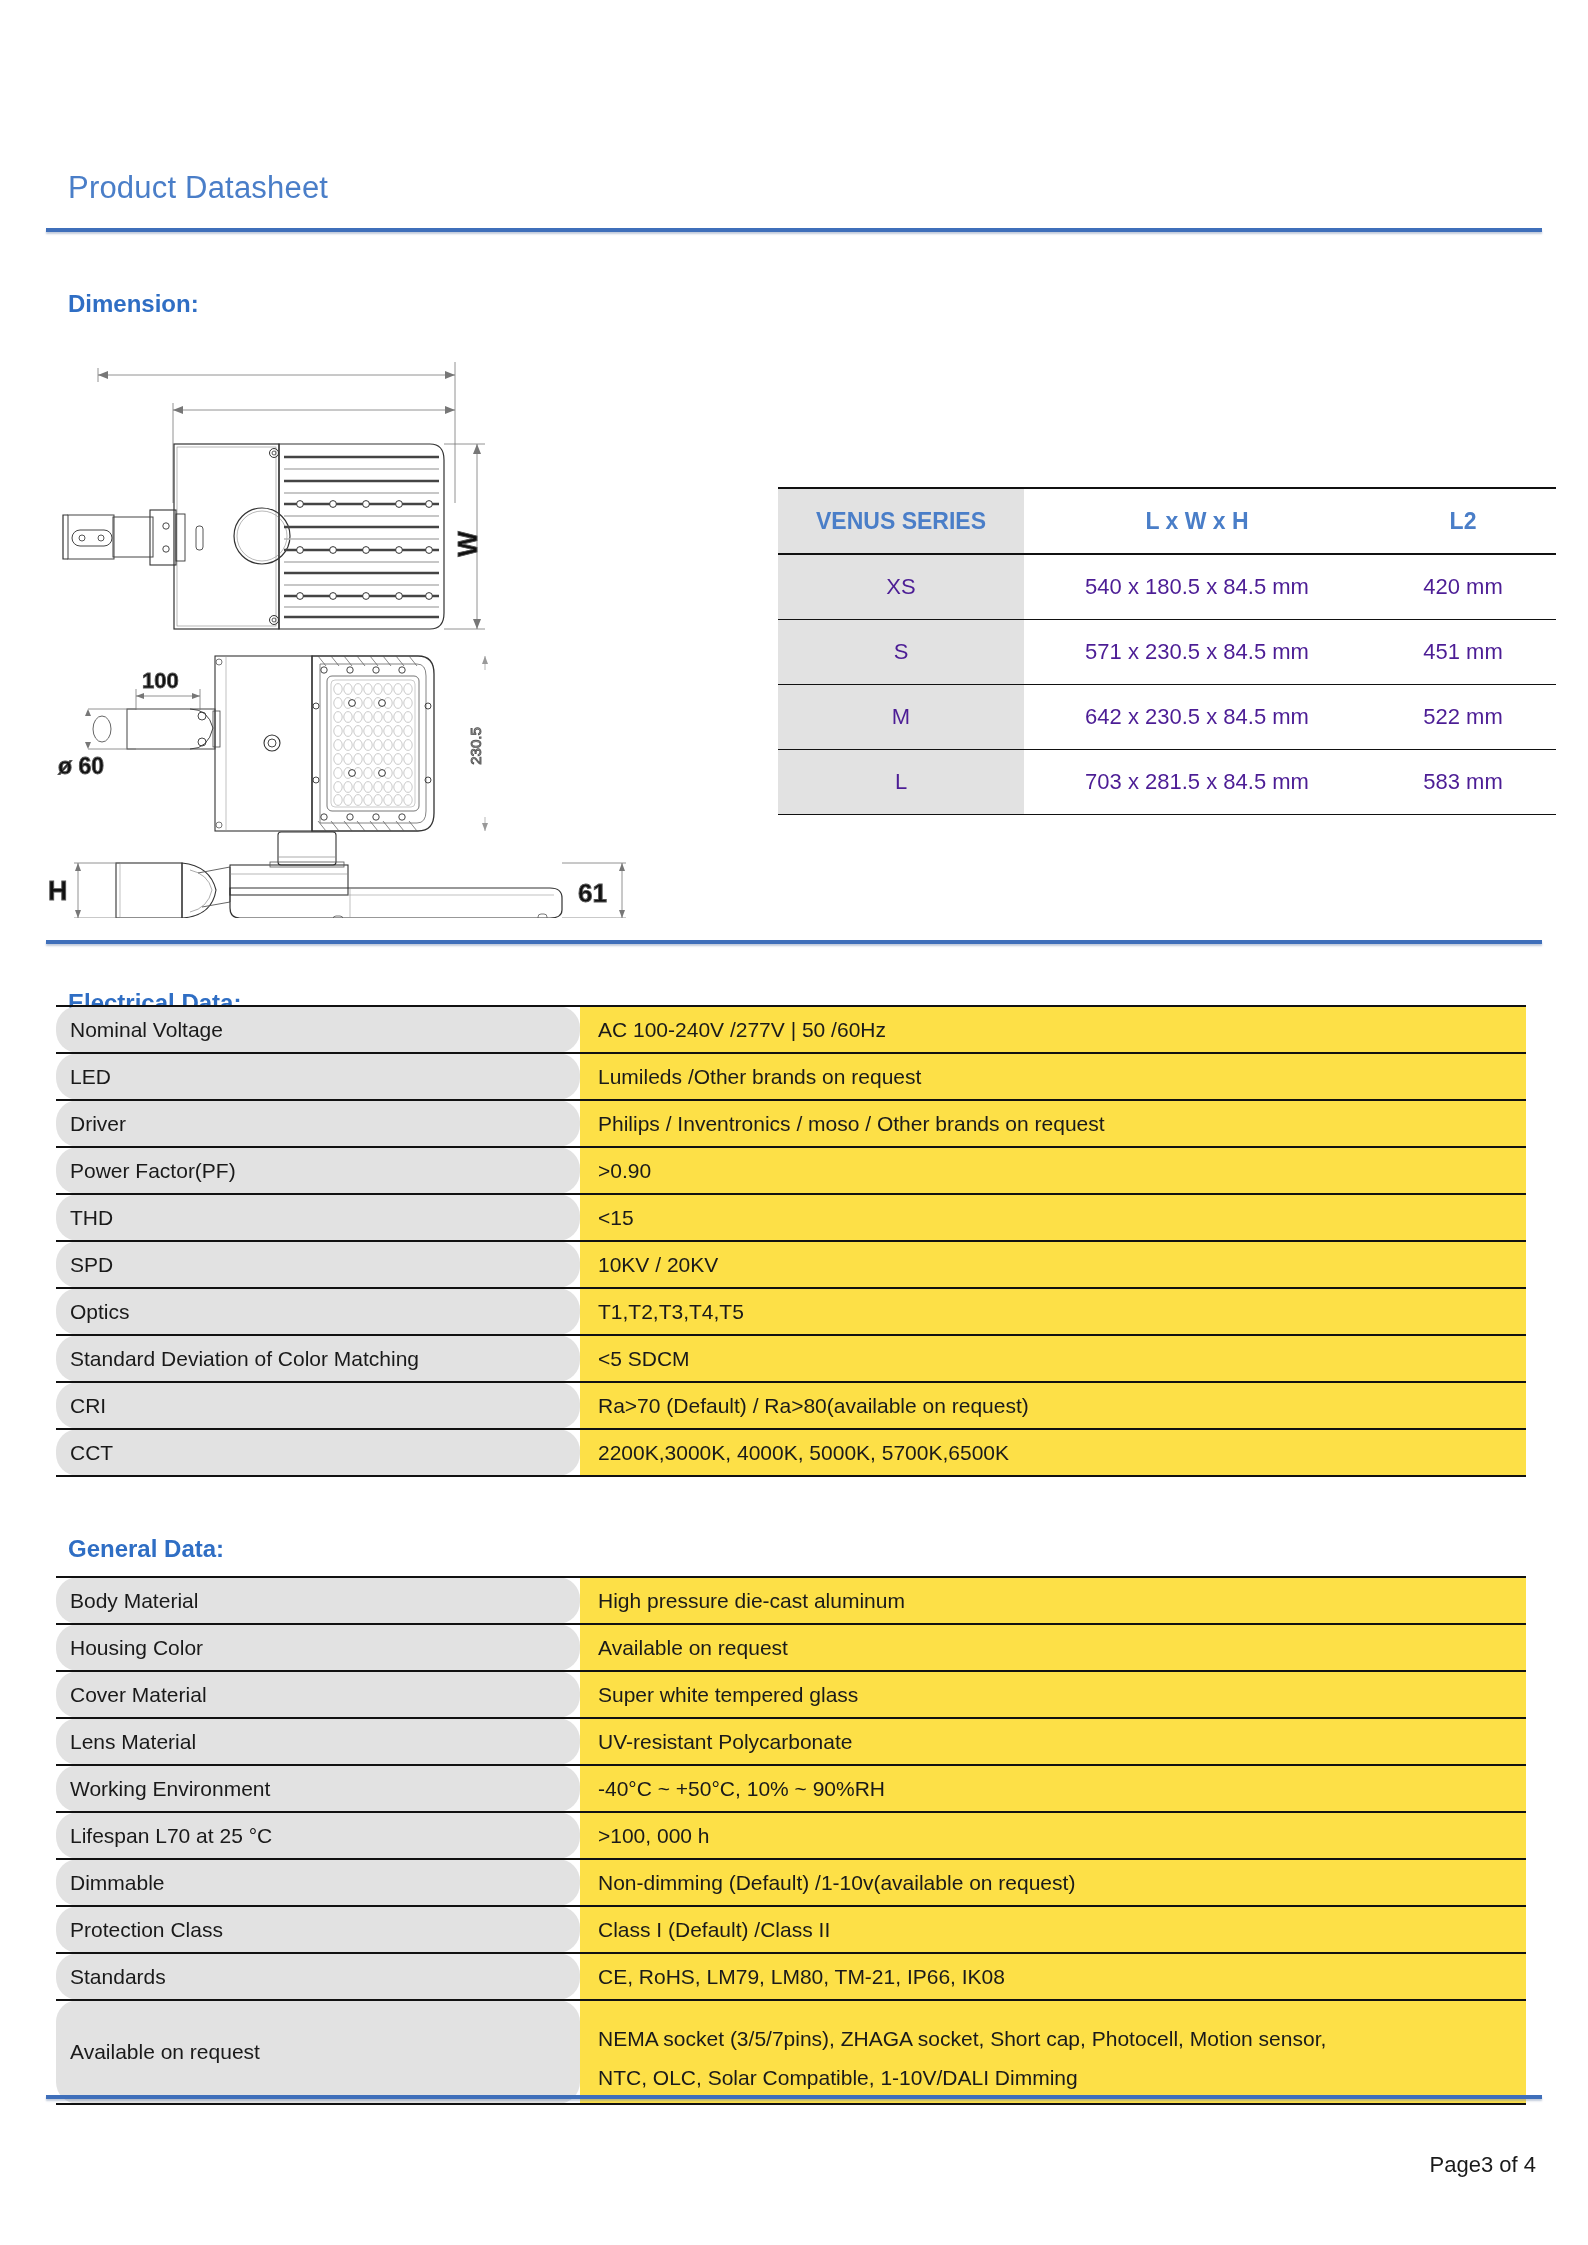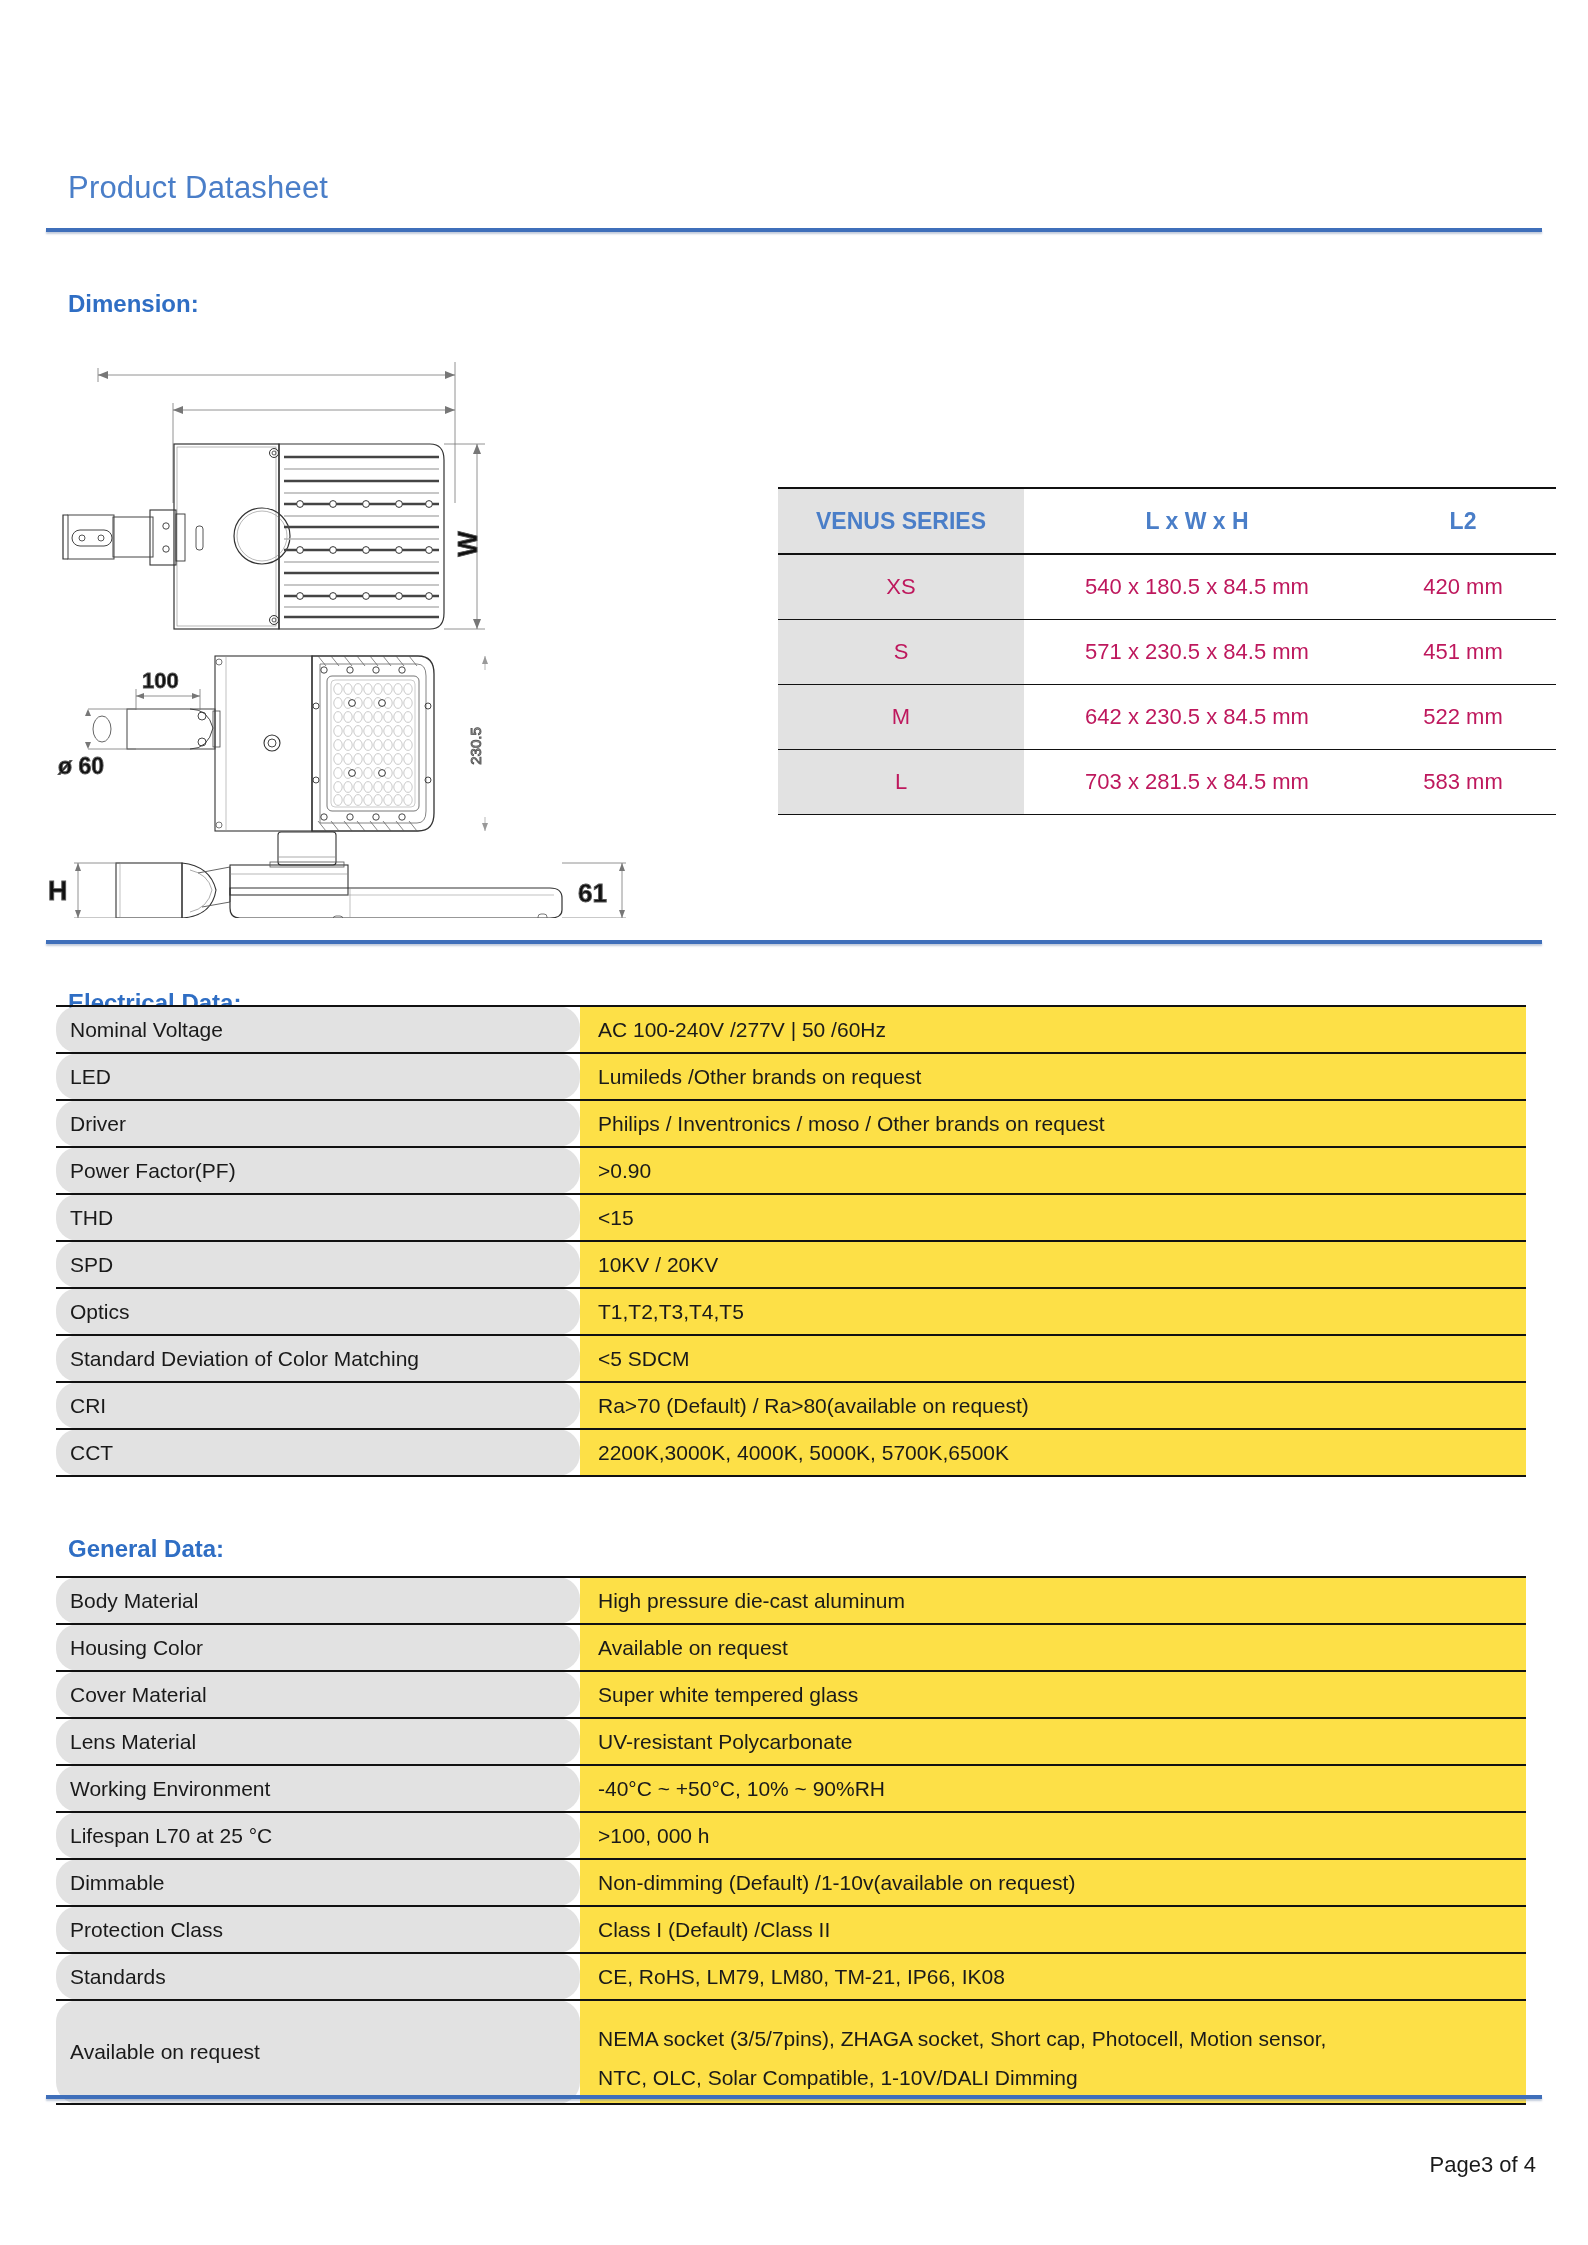--- a/index.html
+++ b/index.html
@@ -78,21 +78,21 @@
   .spec-table .c-series { width: 230px; background: #e2e2e2; }
   .spec-table .c-lwh    { width: 330px; }
   .spec-table .c-l2     { width: 170px; }
   .spec-table thead th {
     color: #4a7ec8;
     font-weight: bold;
     font-size: 23px;
     border-top: 2.5px solid #111;
     border-bottom: 2.5px solid #111;
   }
-  .spec-table tbody td { color: #be185d; }
+  .spec-table tbody td { color: #4c1d95; }
   .spec-table tbody tr td { border-top: 1.6px solid #111; border-bottom: 1.6px solid #111; }
   .spec-table tbody tr:last-child td { border-bottom: 1.6px solid #111; }
 
   
   .data-table {
     position: absolute;
     left: 56px;
     width: 1470px;
     border-collapse: collapse;
     table-layout: fixed;

